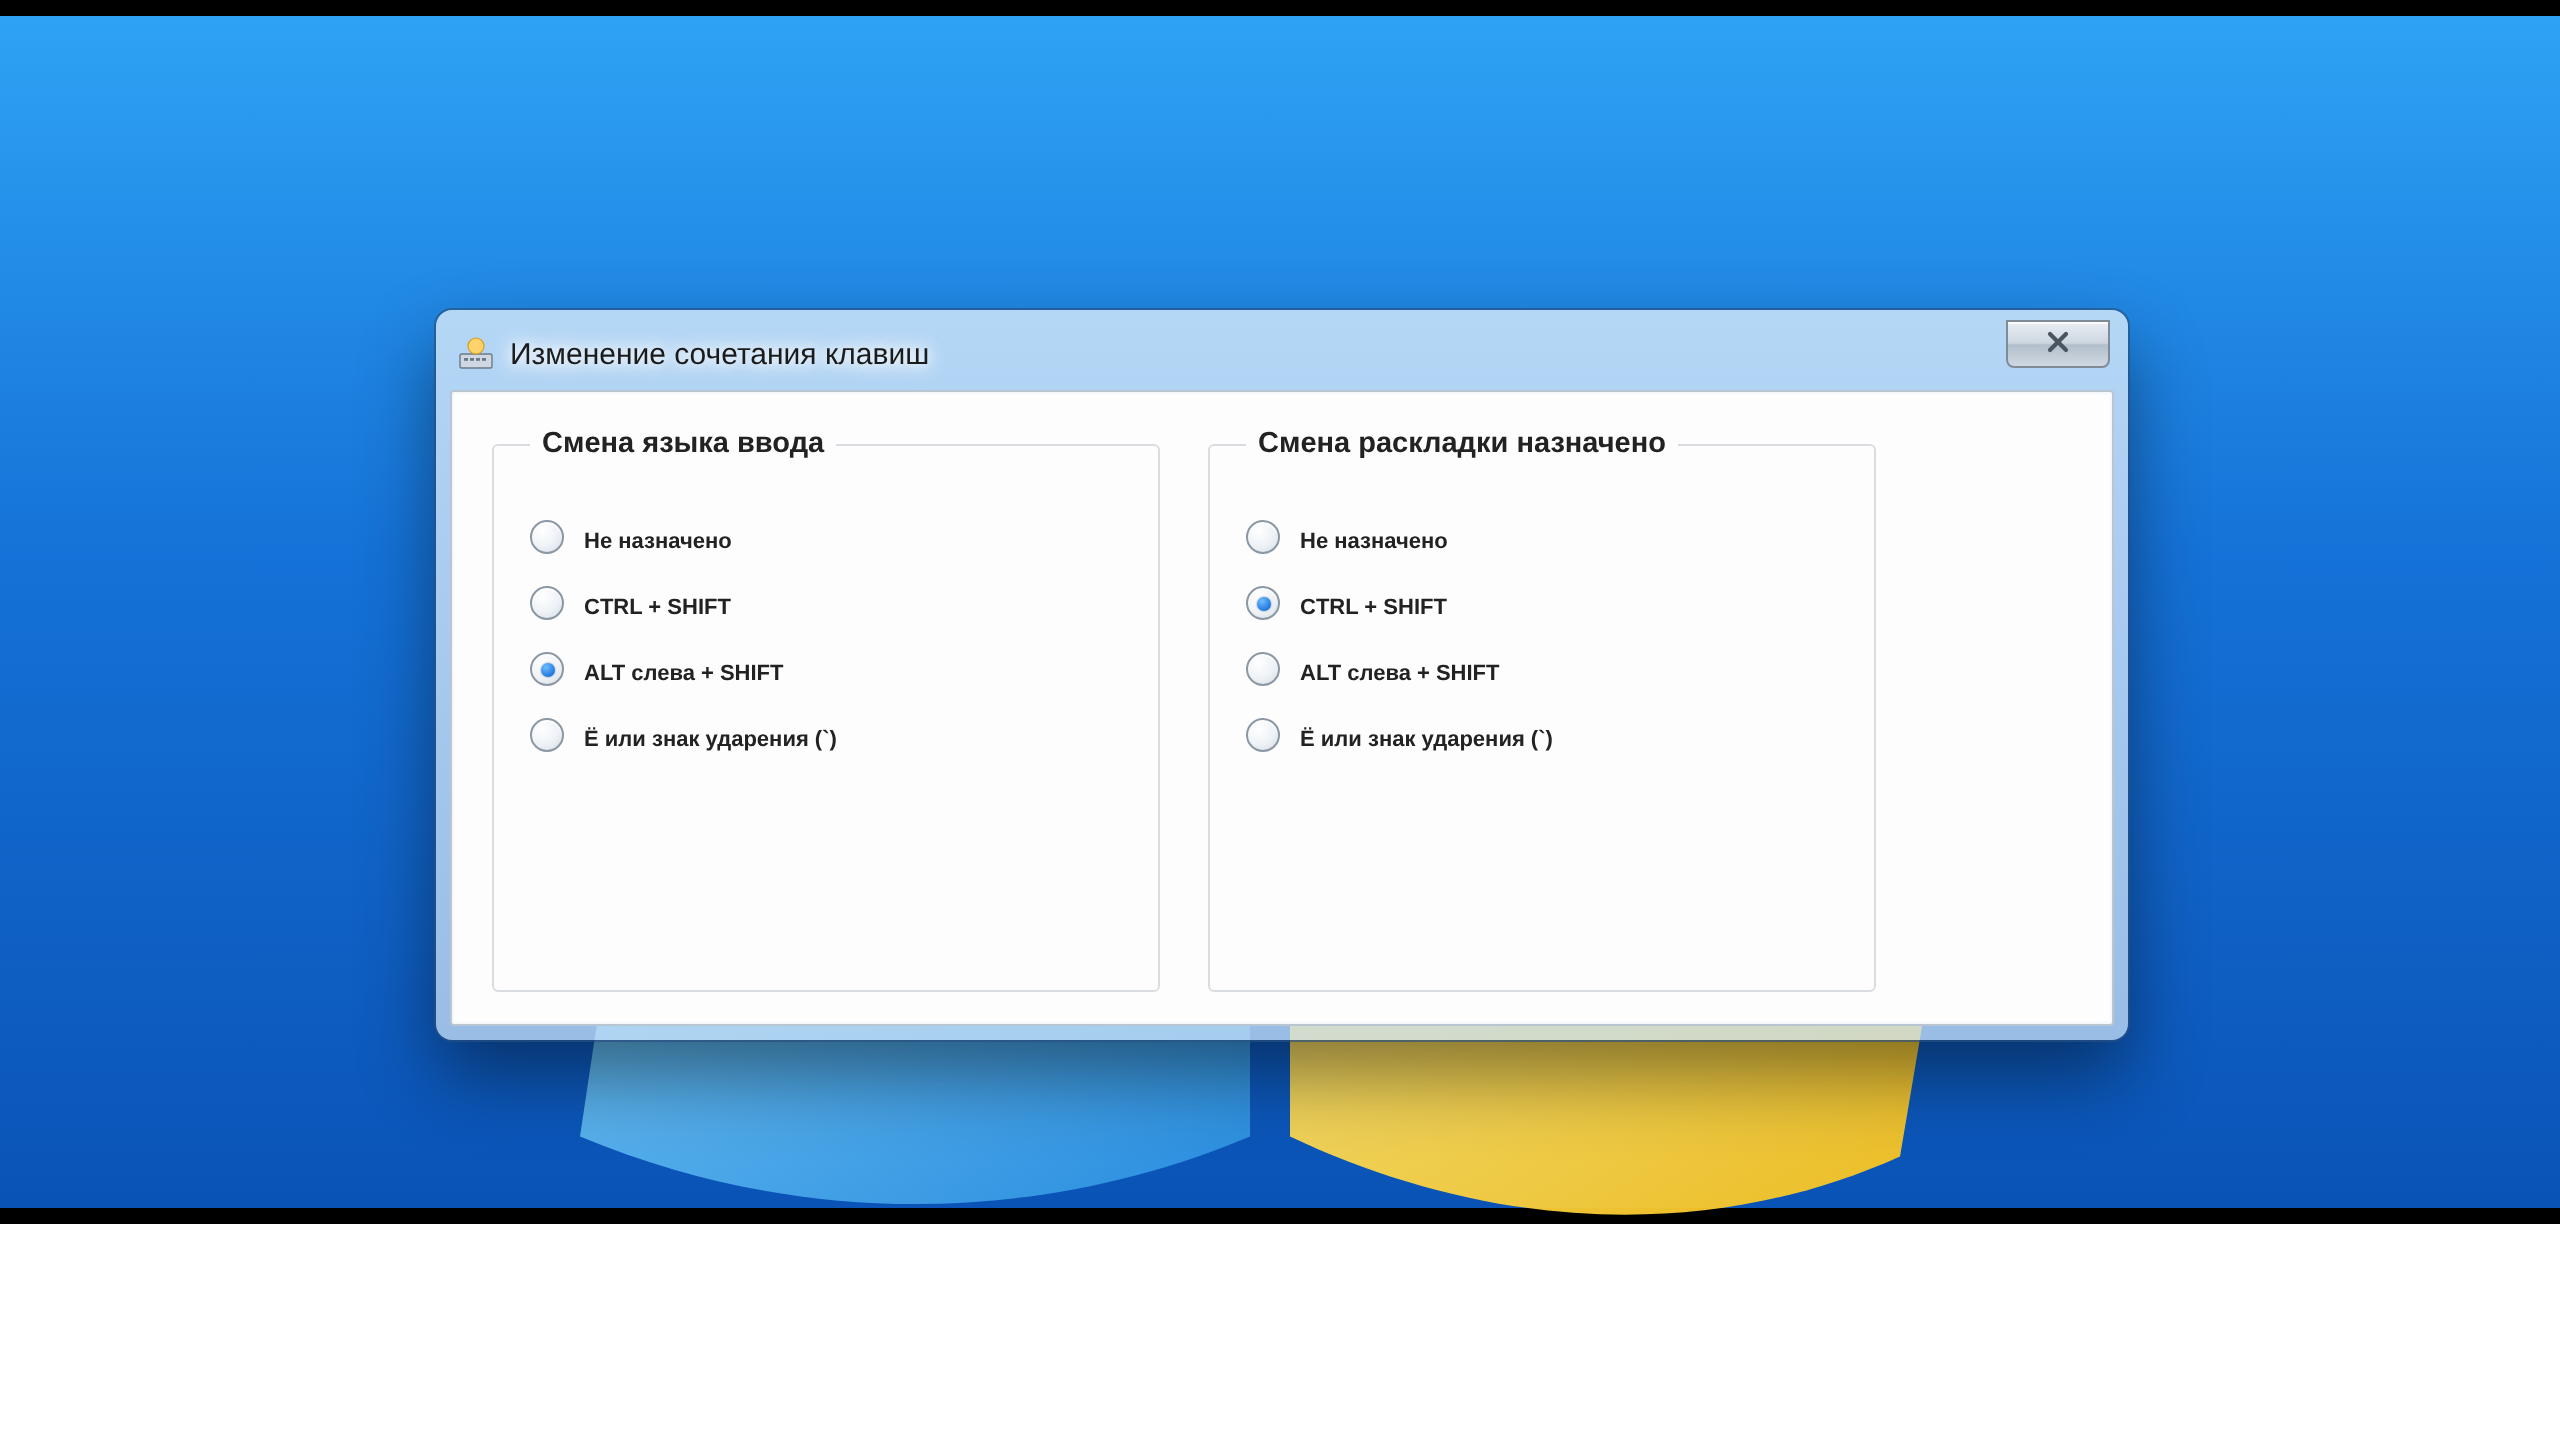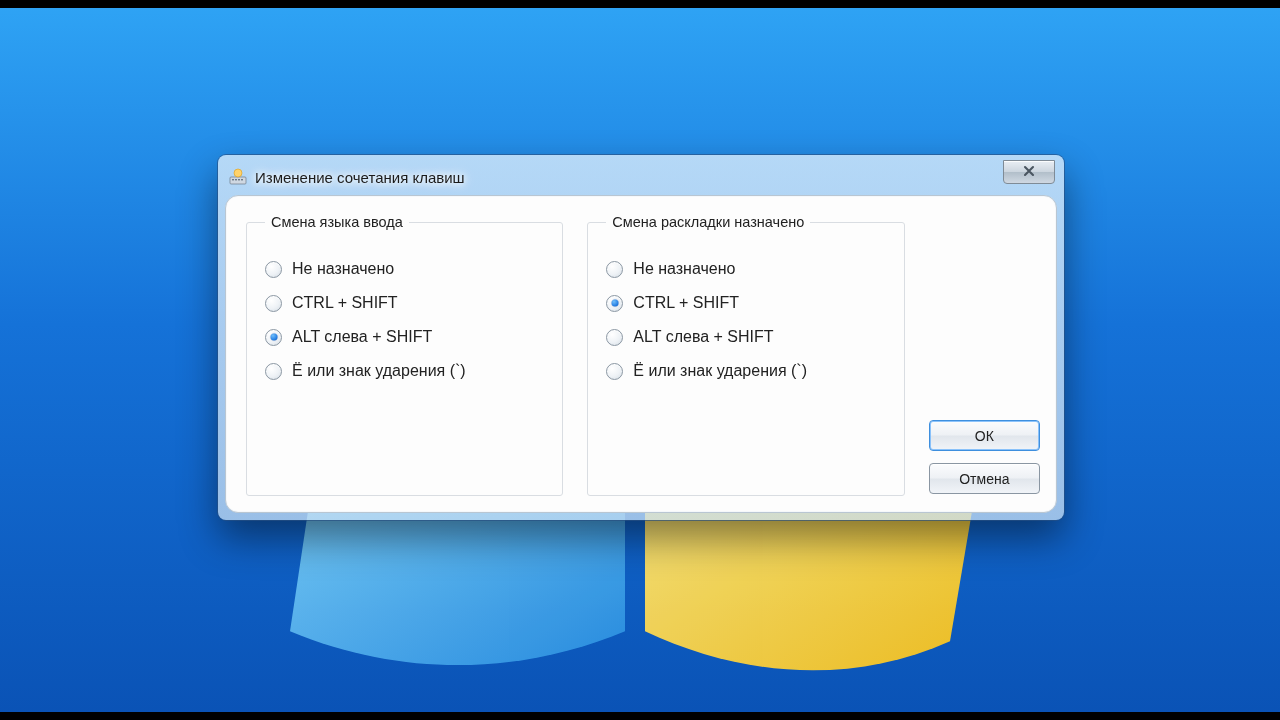--- a/index.html
+++ b/index.html
@@ -1,20 +1,20 @@
 <!DOCTYPE html>
 <html><head>
 <meta charset="utf-8">
 <style>
 html, body {
   margin: 0; padding: 0; width: 1280px; height: 720px; overflow: hidden;
   font-family: "Segoe UI", Tahoma, sans-serif;
 }
 .desktop {
-  position: relative; width: 1280px; height: 720px;
+  position: relative; width: 1280px; height: 612px;
   background: linear-gradient(to bottom, #2fa4f5 0%, #1572d8 45%, #0a52b5 100%);
 }
 
 .flag {
   position: absolute; left: 50%; top: 58%; transform: translate(-50%, -42%);
   width: 820px; height: 540px; filter: blur(0.2px);
 }
 .flag svg { width: 100%; height: 100%; }
 
 .letterbox-top, .letterbox-bottom {
@@ -52,41 +52,42 @@
   display: flex; align-items: center; justify-content: center;
   color: #445; font-weight: bold; font-size: 14px;
   cursor: pointer;
   position: relative; top: -5px;
 }
 
 .client {
   position: absolute; left: 7px; right: 7px; top: 40px; bottom: 7px;
   background: #fdfdfd;
   border: 1px solid #b9c6d2;
-  border-radius: 13px;
+  border-radius: 2px;
   box-shadow: inset 0 0 0 1px #f5f8fb;
+  font-weight: bold;
 }
 .content {
   position: absolute; inset: 18px 16px 16px 20px;
   display: flex; gap: 24px;
 }
 fieldset.group {
   border: 1px solid #d9dde2;
   border-radius: 3px;
   padding: 14px 18px 18px 18px;
   margin: 0;
   width: 296px;
 }
 fieldset.group legend {
   padding: 0 6px; color: #222; font-size: 14.5px;
 }
 .radio-row {
-  display: flex; align-items: center; gap: 10px;
+  display: flex; align-items: flex-end; gap: 10px;
   margin: 16px 0;
-  font-size: 16px; color: #222;
+  font-size: 11px; color: #222;
 }
 
 .radio {
   width: 15px; height: 15px; border-radius: 50%;
   border: 1px solid #8b97a3;
   background: radial-gradient(circle at 35% 30%, #ffffff 0%, #eef2f6 55%, #d3dbe3 100%);
   box-shadow: inset 0 1px 1px rgba(255,255,255,0.9);
   position: relative; flex: 0 0 auto;
 }
 .radio.selected::after {
@@ -216,21 +217,17 @@
           <label class="radio-row">
             <span class="radio"></span>
             <span>ALT слева + SHIFT</span>
           </label>
           <label class="radio-row">
             <span class="radio"></span>
             <span>Ё или знак ударения (`)</span>
           </label>
         </fieldset>
 
-        <div class="buttons">
-          <div class="btn default">ОК</div>
-          <div class="btn">Отмена</div>
-        </div>
 
       </div>
     </div>
   </div>
 </div>
 
 </body></html>

